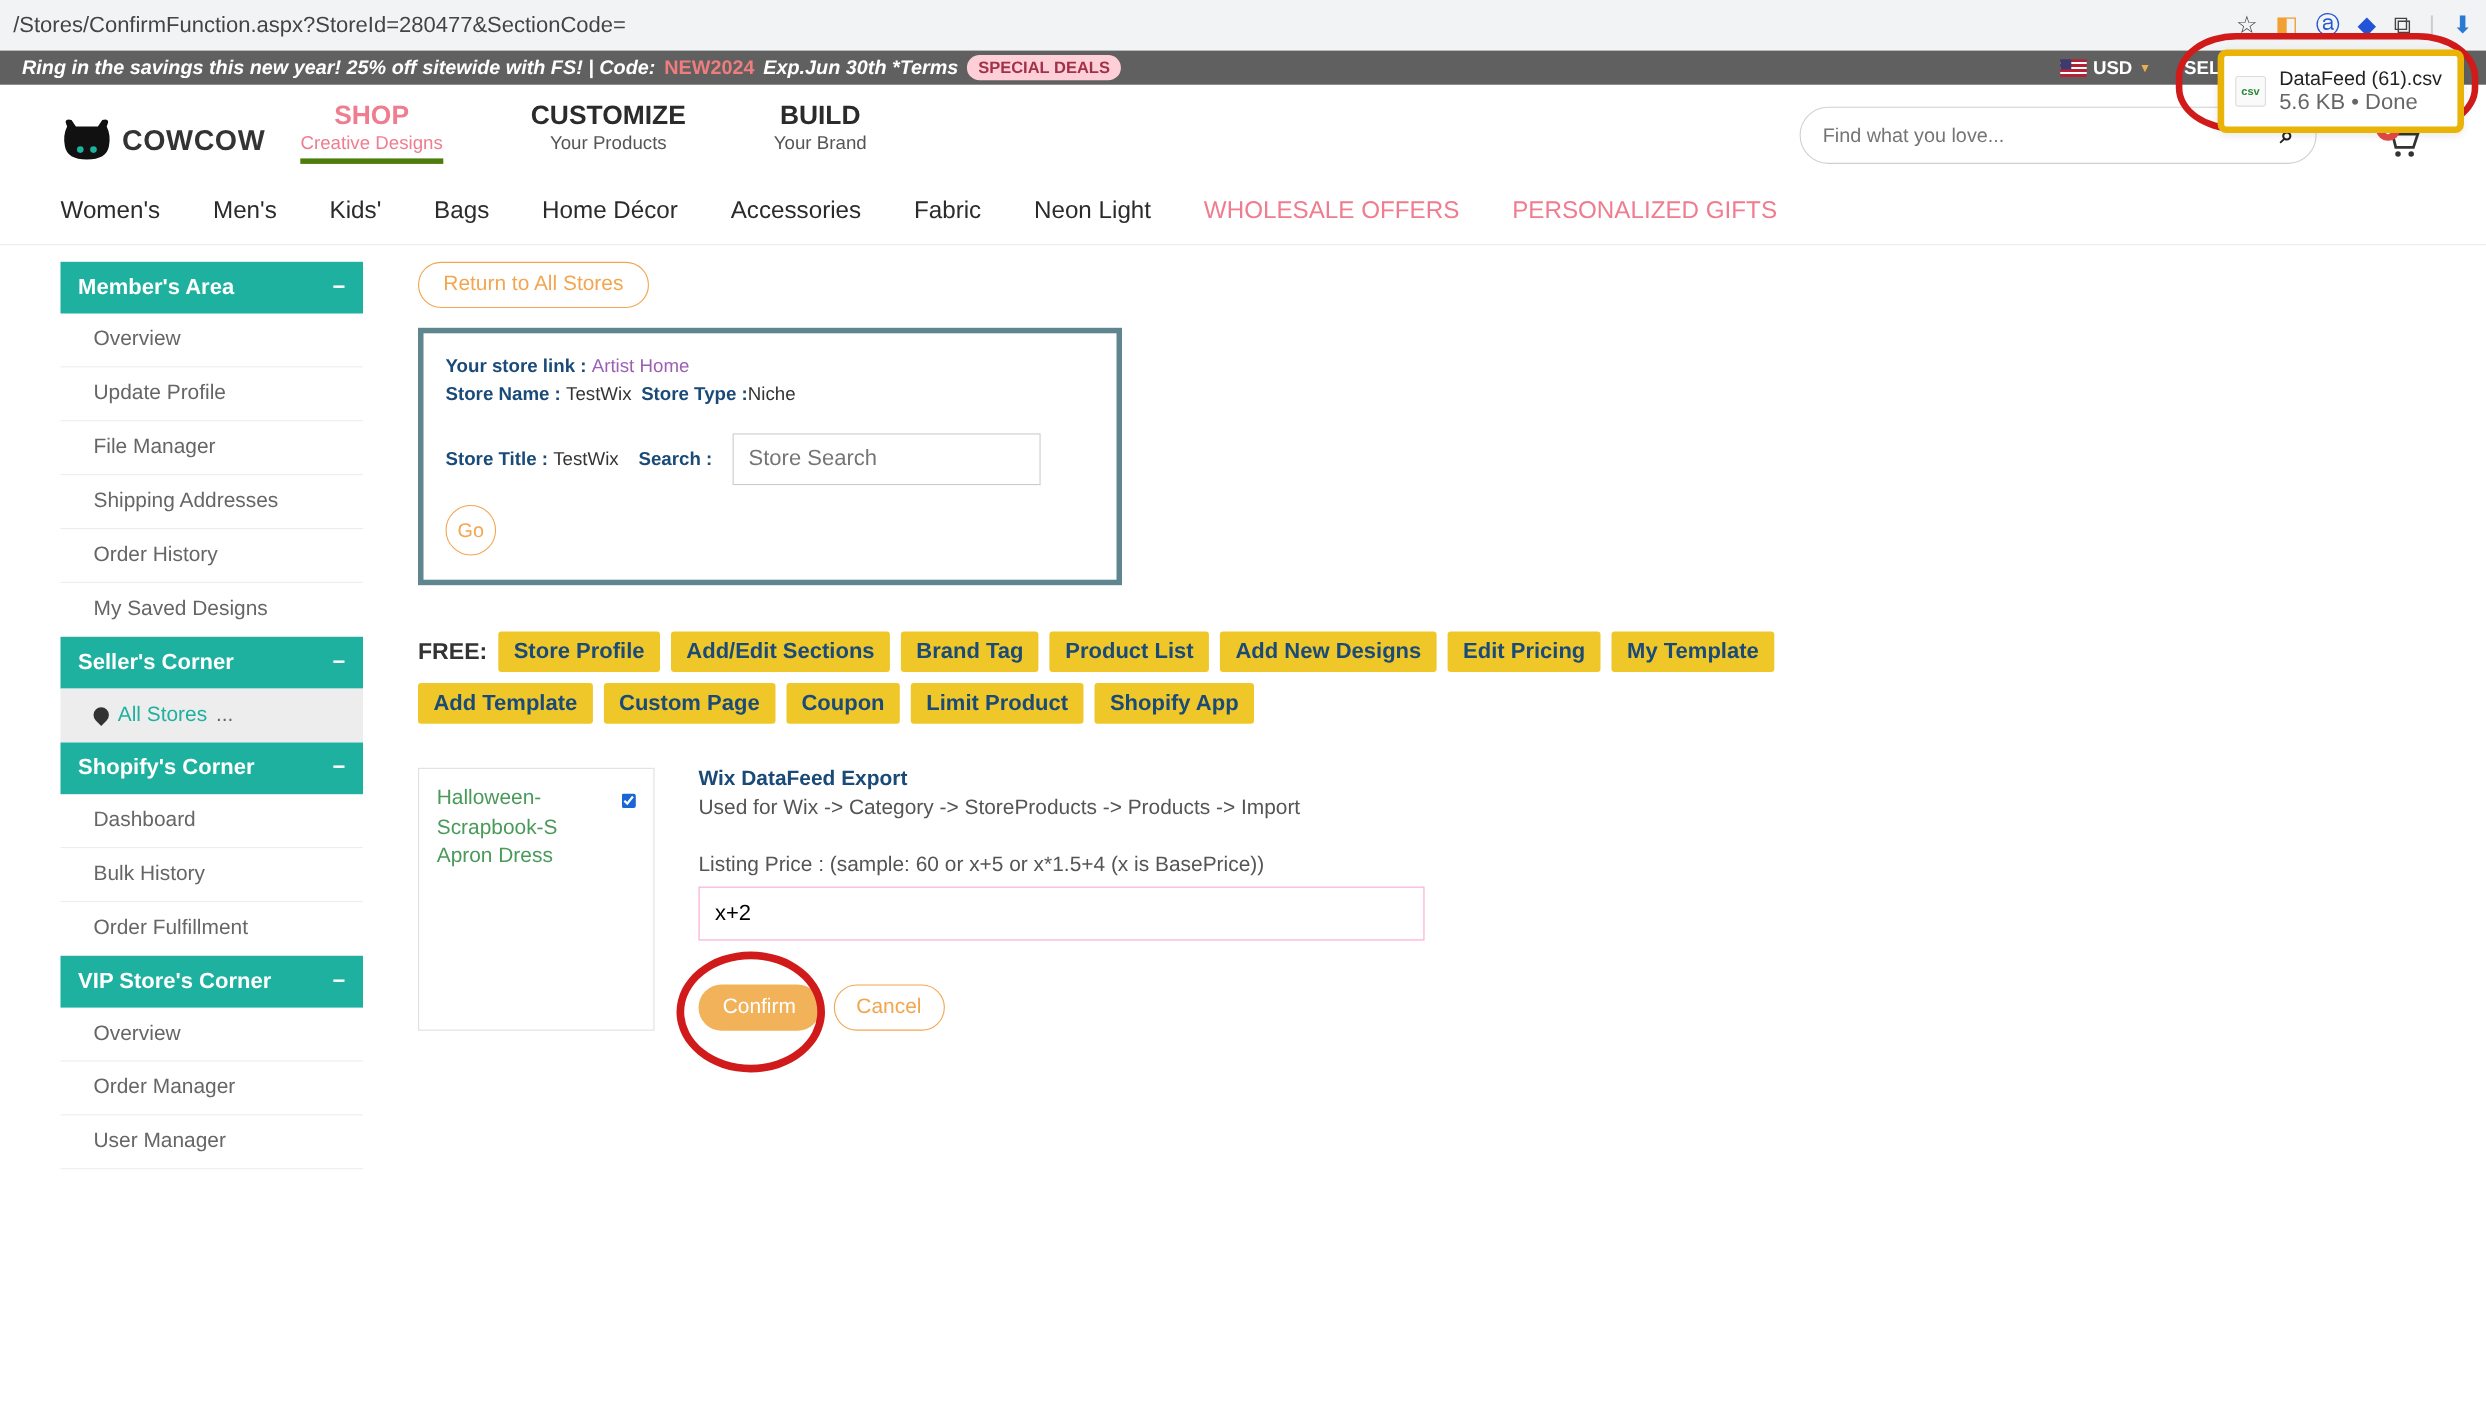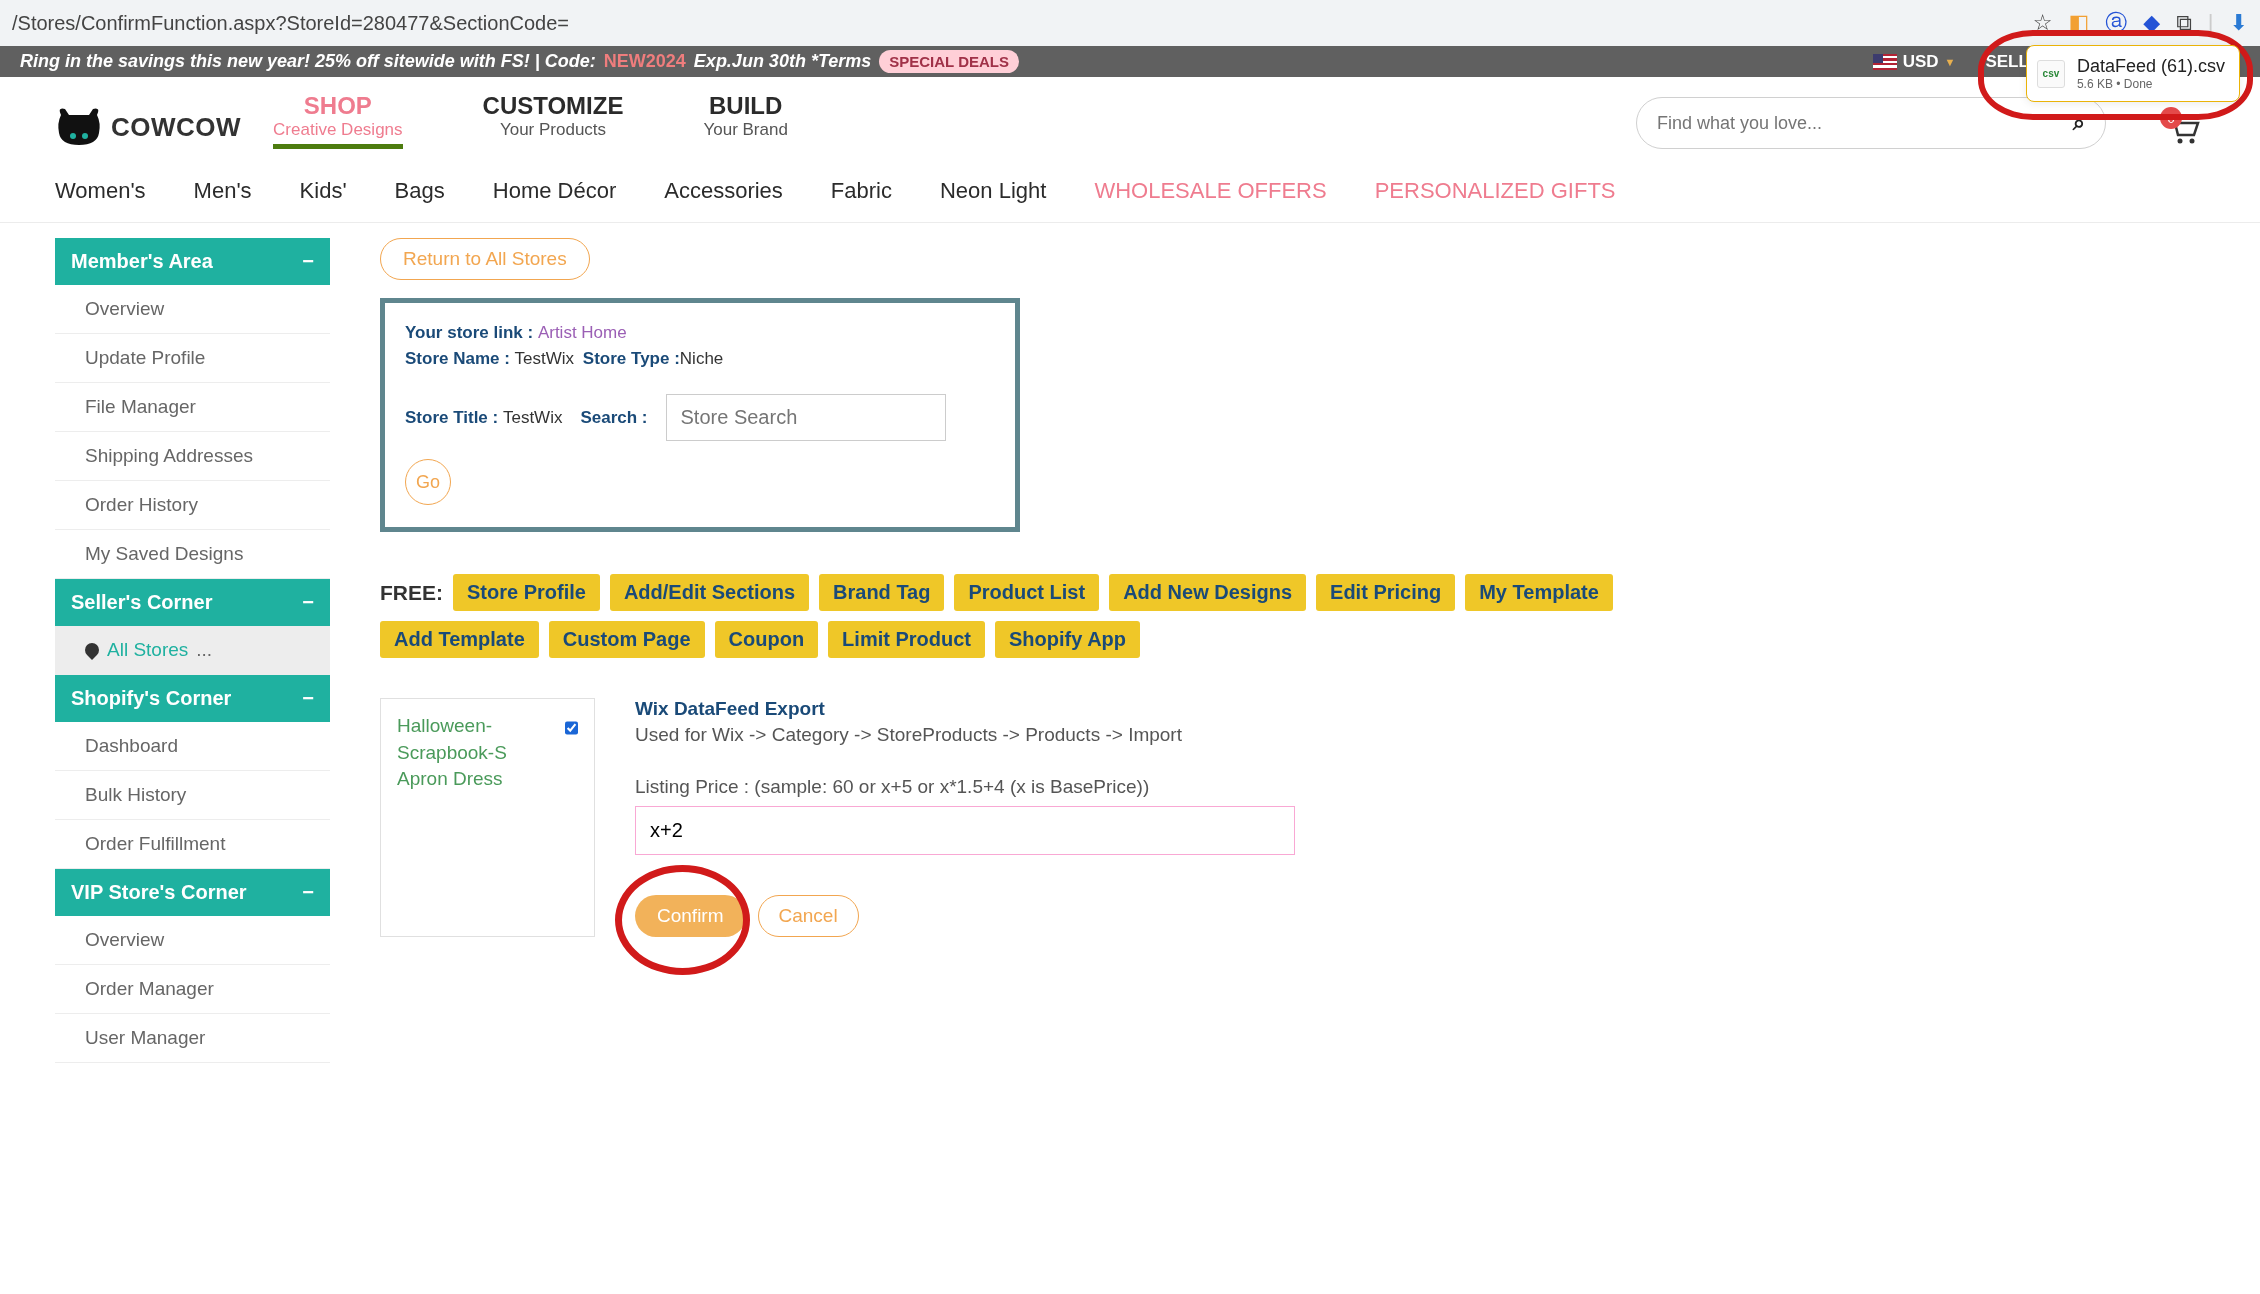--- a/index.html
+++ b/index.html
@@ -15,35 +15,35 @@
   justify-content: space-between;
 }
 .url-bar .right-icons { display: flex; gap: 16px; align-items: center; }
 .url-bar .right-icons span { font-size: 22px; }
 
 .download-notif {
   position: absolute;
   top: 45px;
   right: 20px;
   background: #fff;
-  border: 1px solid #eab308;
+  border: 6px solid #eab308;
   border-radius: 8px;
   padding: 10px 14px 10px 10px;
   display: flex;
   align-items: center;
   gap: 12px;
   box-shadow: 0 2px 8px rgba(0,0,0,.08);
   z-index: 50;
 }
 .download-notif .file-ico {
   width: 28px; height: 28px; background: #fafafa; border: 1px solid #ddd; border-radius: 3px;
   display: flex; align-items: center; justify-content: center; font-size: 10px; color: #2a8838; font-weight: bold;
 }
 .download-notif .fn { font-size: 18px; color: #222; }
-.download-notif .fs { font-size: 12px; color: #666; }
+.download-notif .fs { font-size: 20px; color: #666; }
 .notif-ring {
   position: absolute;
   top: 30px;
   right: 7px;
   width: 275px;
   height: 90px;
   border: 6px solid #d11a1a;
   border-radius: 55px/40px;
   z-index: 49;
   pointer-events: none;

